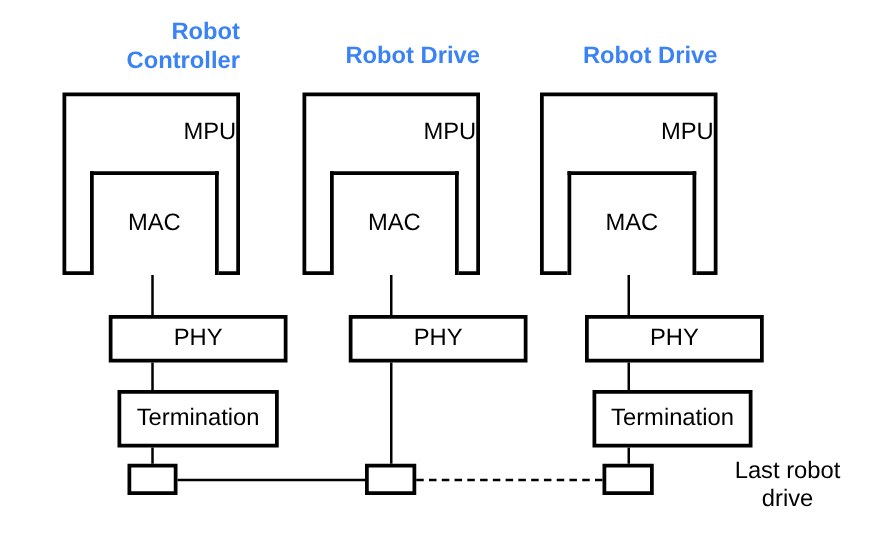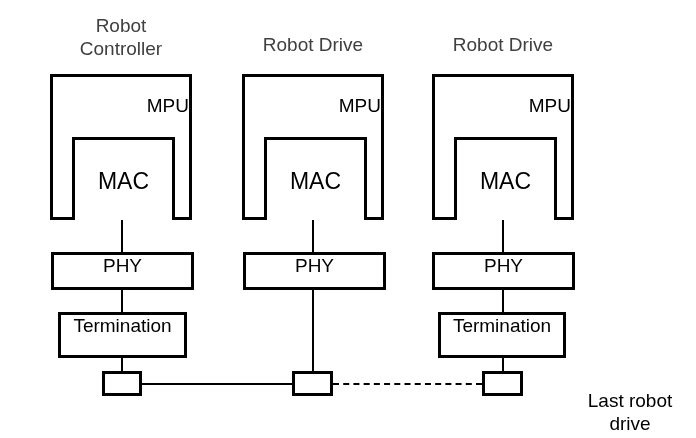--- a/index.html
+++ b/index.html
@@ -10,25 +10,26 @@
   #canvas {
     position: relative;
     width: 696px;
     height: 438px;
     background: #ffffff;
     font-family: "Liberation Sans", sans-serif;
     overflow: hidden;
   }
   .node-title {
     position: absolute;
-    text-align: center;
+    text-align: right;
     font-size: 19px;
     line-height: 23px;
-    color: #404040;
+    color: #3b82f6;
     white-space: pre-line;
+    font-weight: bold;
   }
   .box {
     position: absolute;
     box-sizing: border-box;
     border: 3px solid #000000;
     background: #ffffff;
     color: #000000;
     font-size: 19px;
   }
   .box-label {
@@ -49,25 +50,27 @@
   
   .mac-box {
     position: absolute;
     box-sizing: border-box;
     border: 3px solid #000000;
     border-bottom: none;
     background: #ffffff;
   }
   .mac-label {
     top: 28px;
-    font-size: 23px;
+    font-size: 19px;
   }
   .phy-box, .term-box {
     display: flex;
+    align-items: center;
     justify-content: center;
+    margin-left: 36px;
   }
   .conn-box {
     position: absolute;
     box-sizing: border-box;
     border: 3px solid #000000;
     background: #ffffff;
   }
   .vline {
     position: absolute;
     width: 2px;
@@ -84,21 +87,20 @@
     border-top: 2px dashed #000000;
     background: transparent;
   }
   .side-note {
     position: absolute;
     text-align: center;
     font-size: 19px;
     line-height: 23px;
     color: #000000;
     white-space: pre-line;
-    margin-top: 24px;
   }
 </style>
 </head>
 <body>
 
 <div id="canvas">
 
   <div class="node-title" style="left:50px; top:14px; width:142px;">Robot
 Controller</div>
 

